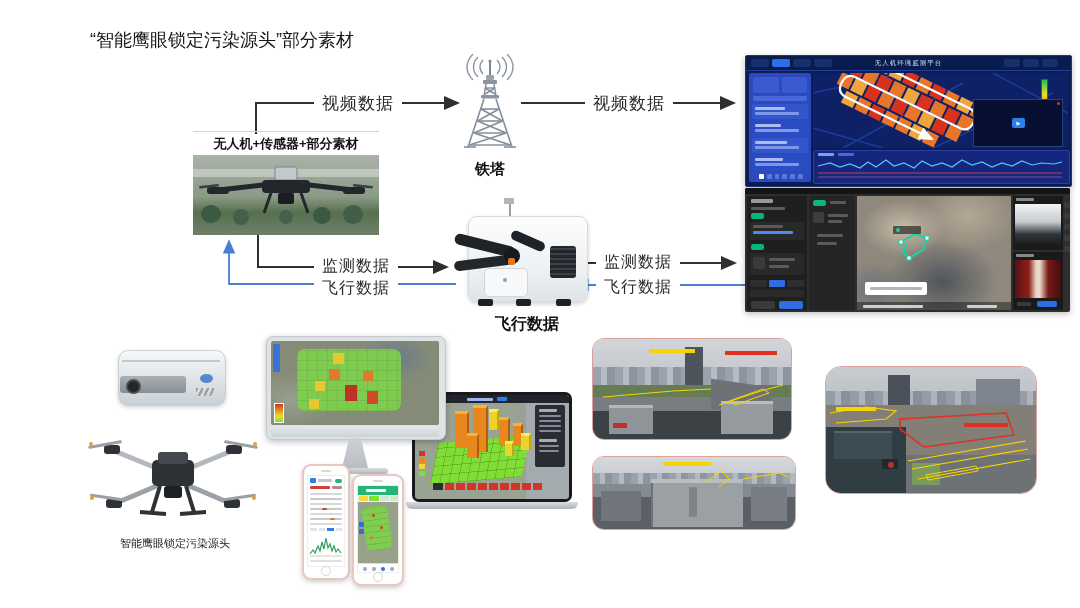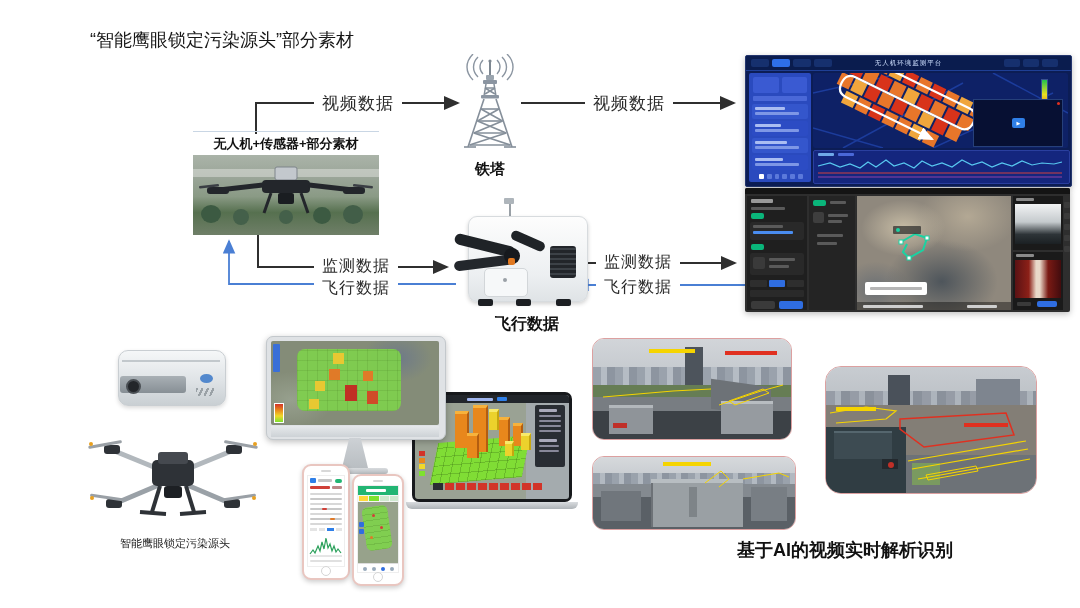--- a/index.html
+++ b/index.html
@@ -565,15 +565,14 @@
       <polyline points="4,46 40,40 70,44 60,52 10,56" fill="none" stroke="#f5d400" stroke-width="1.2"></polyline>
       <polyline points="82,94 200,74" fill="none" stroke="#f5d400" stroke-width="1.2"></polyline>
       <polyline points="86,102 202,82" fill="none" stroke="#f5d400" stroke-width="1.2"></polyline>
       <polyline points="92,112 204,92" fill="none" stroke="#f5d400" stroke-width="1.2"></polyline>
       <polygon points="100,108 150,99 152,104 102,113" fill="none" stroke="#f5d400" stroke-width="1"></polygon>
     </svg>
     <div class="abs" style="left:10px;top:40px;width:40px;height:3.5px;background:#f5d400;"></div>
     <div class="abs" style="left:138px;top:56px;width:44px;height:3.5px;background:#e03020;"></div>
   </div>
 
-  <div class="node-label" style="left:700px;top:538px;width:290px;font-size:18px;">基于AI的视频实时解析识别</div>
 
 </div>
 
 </body></html>

